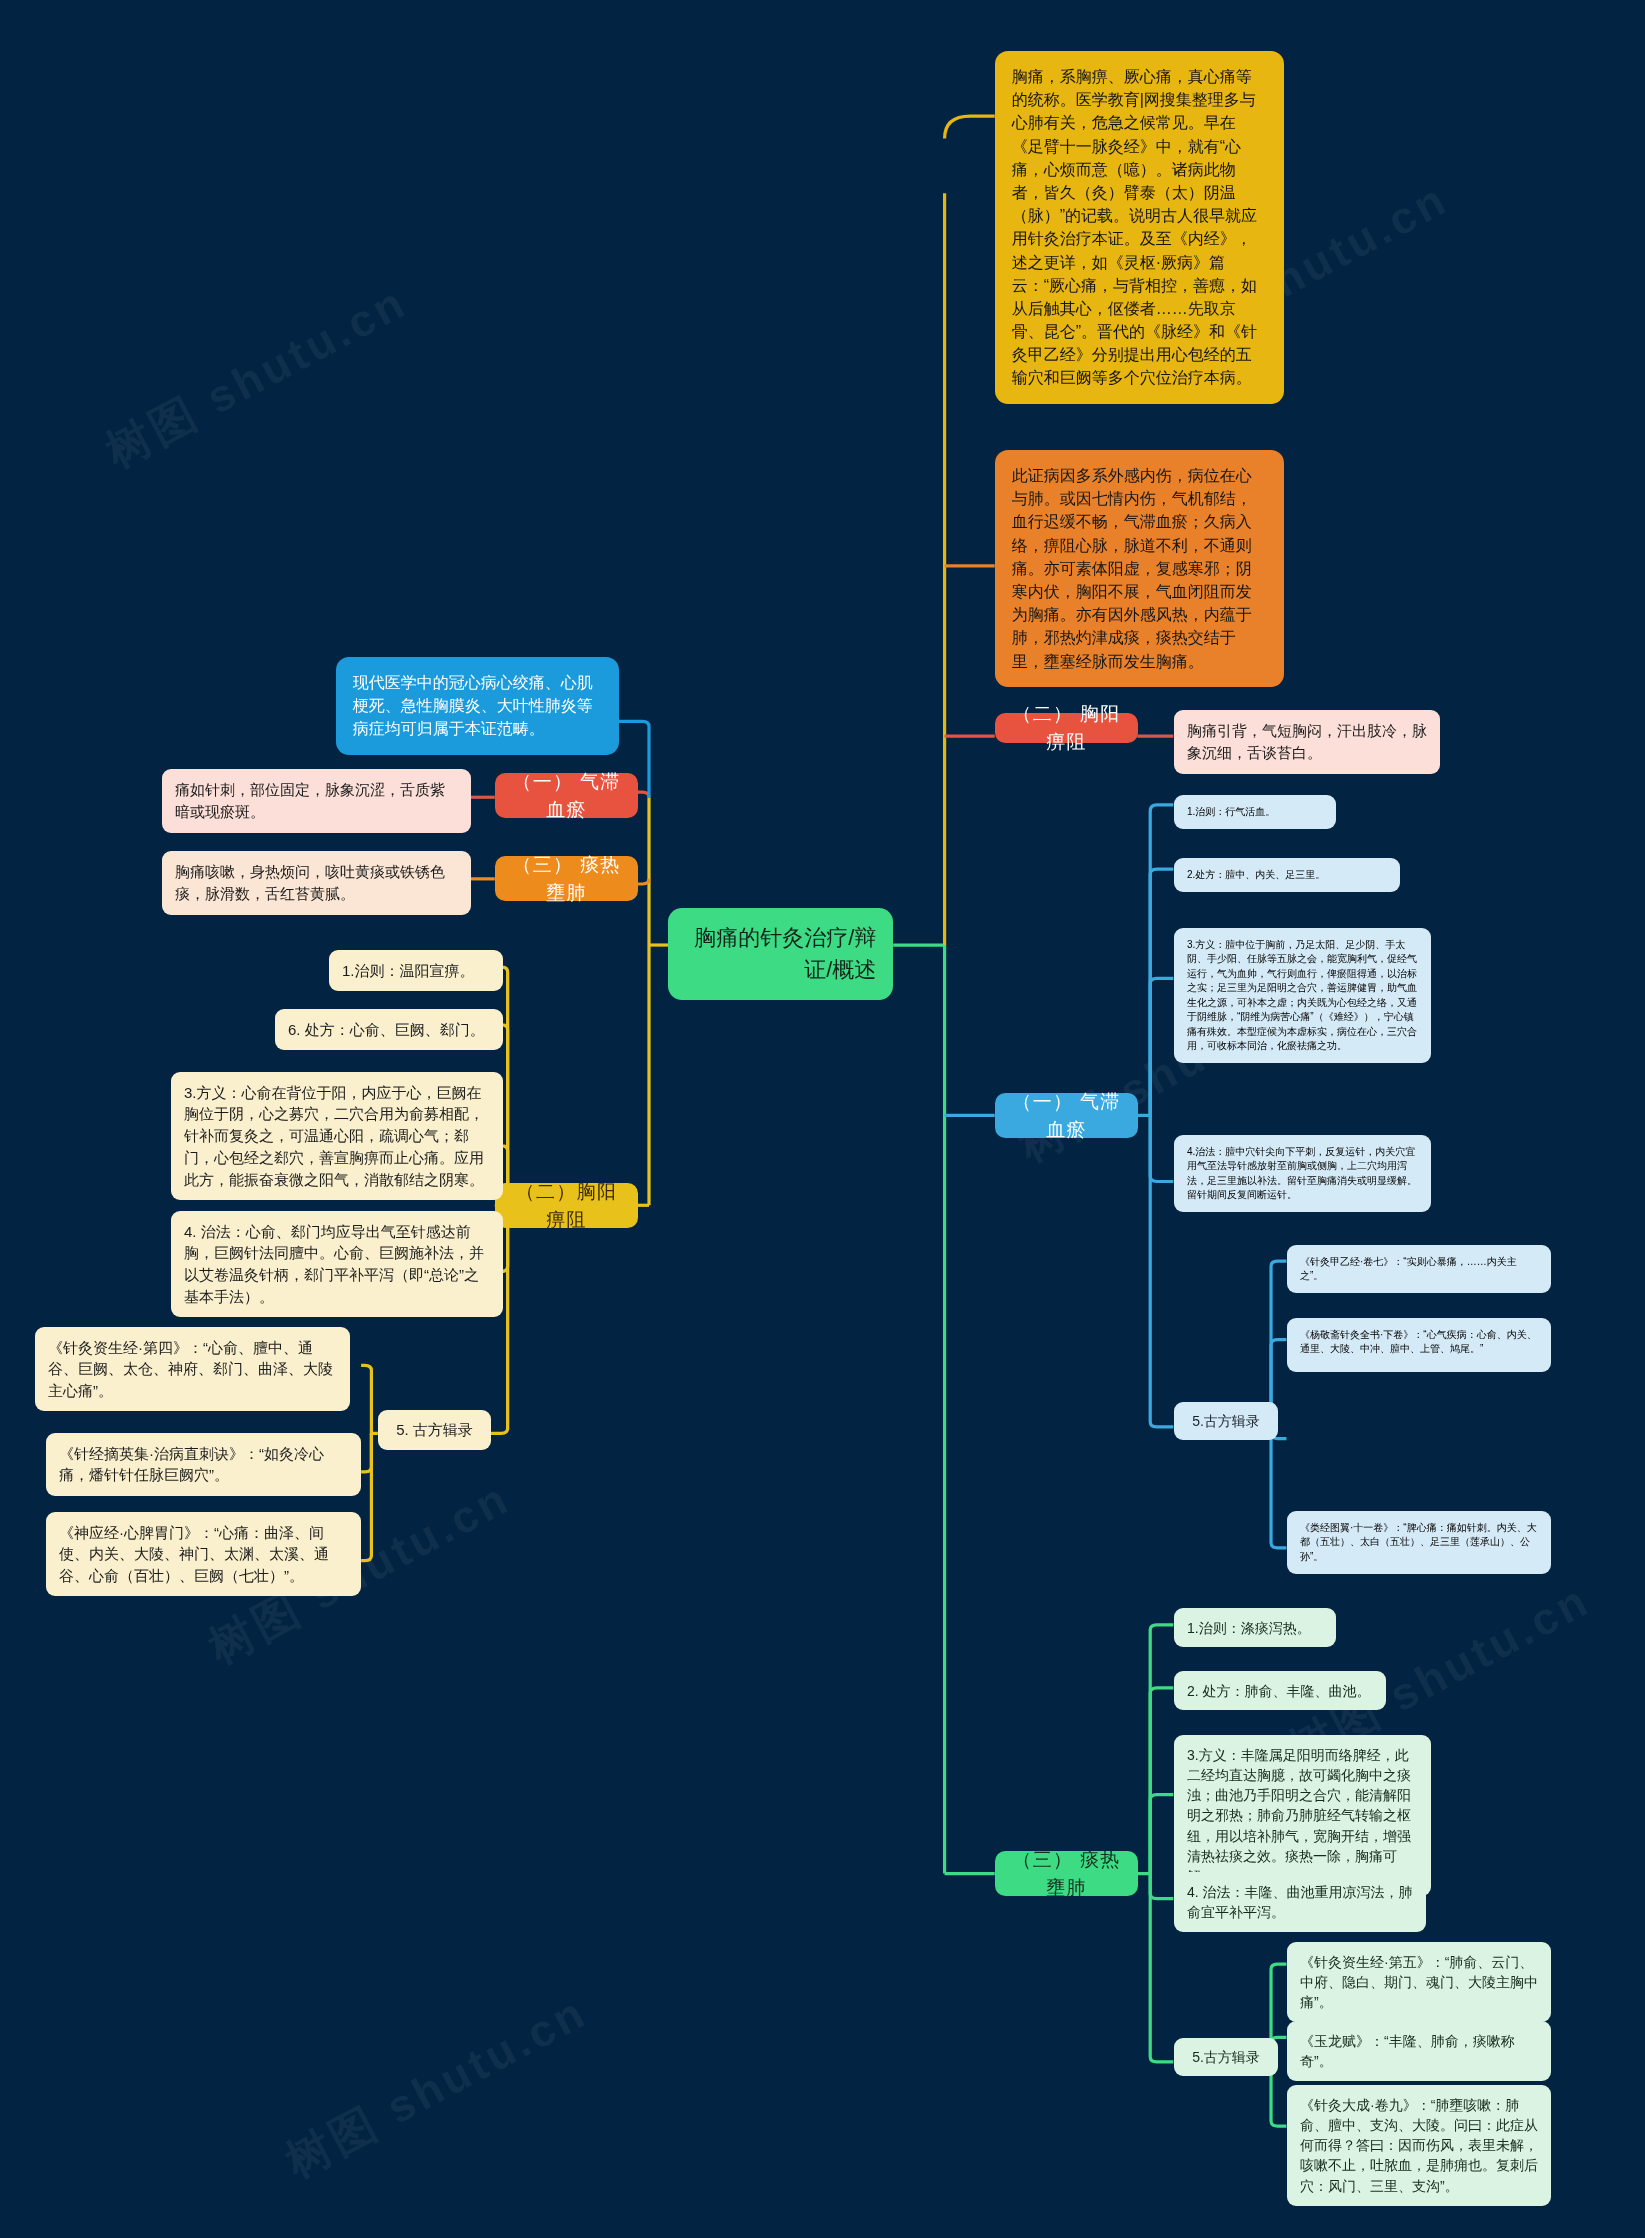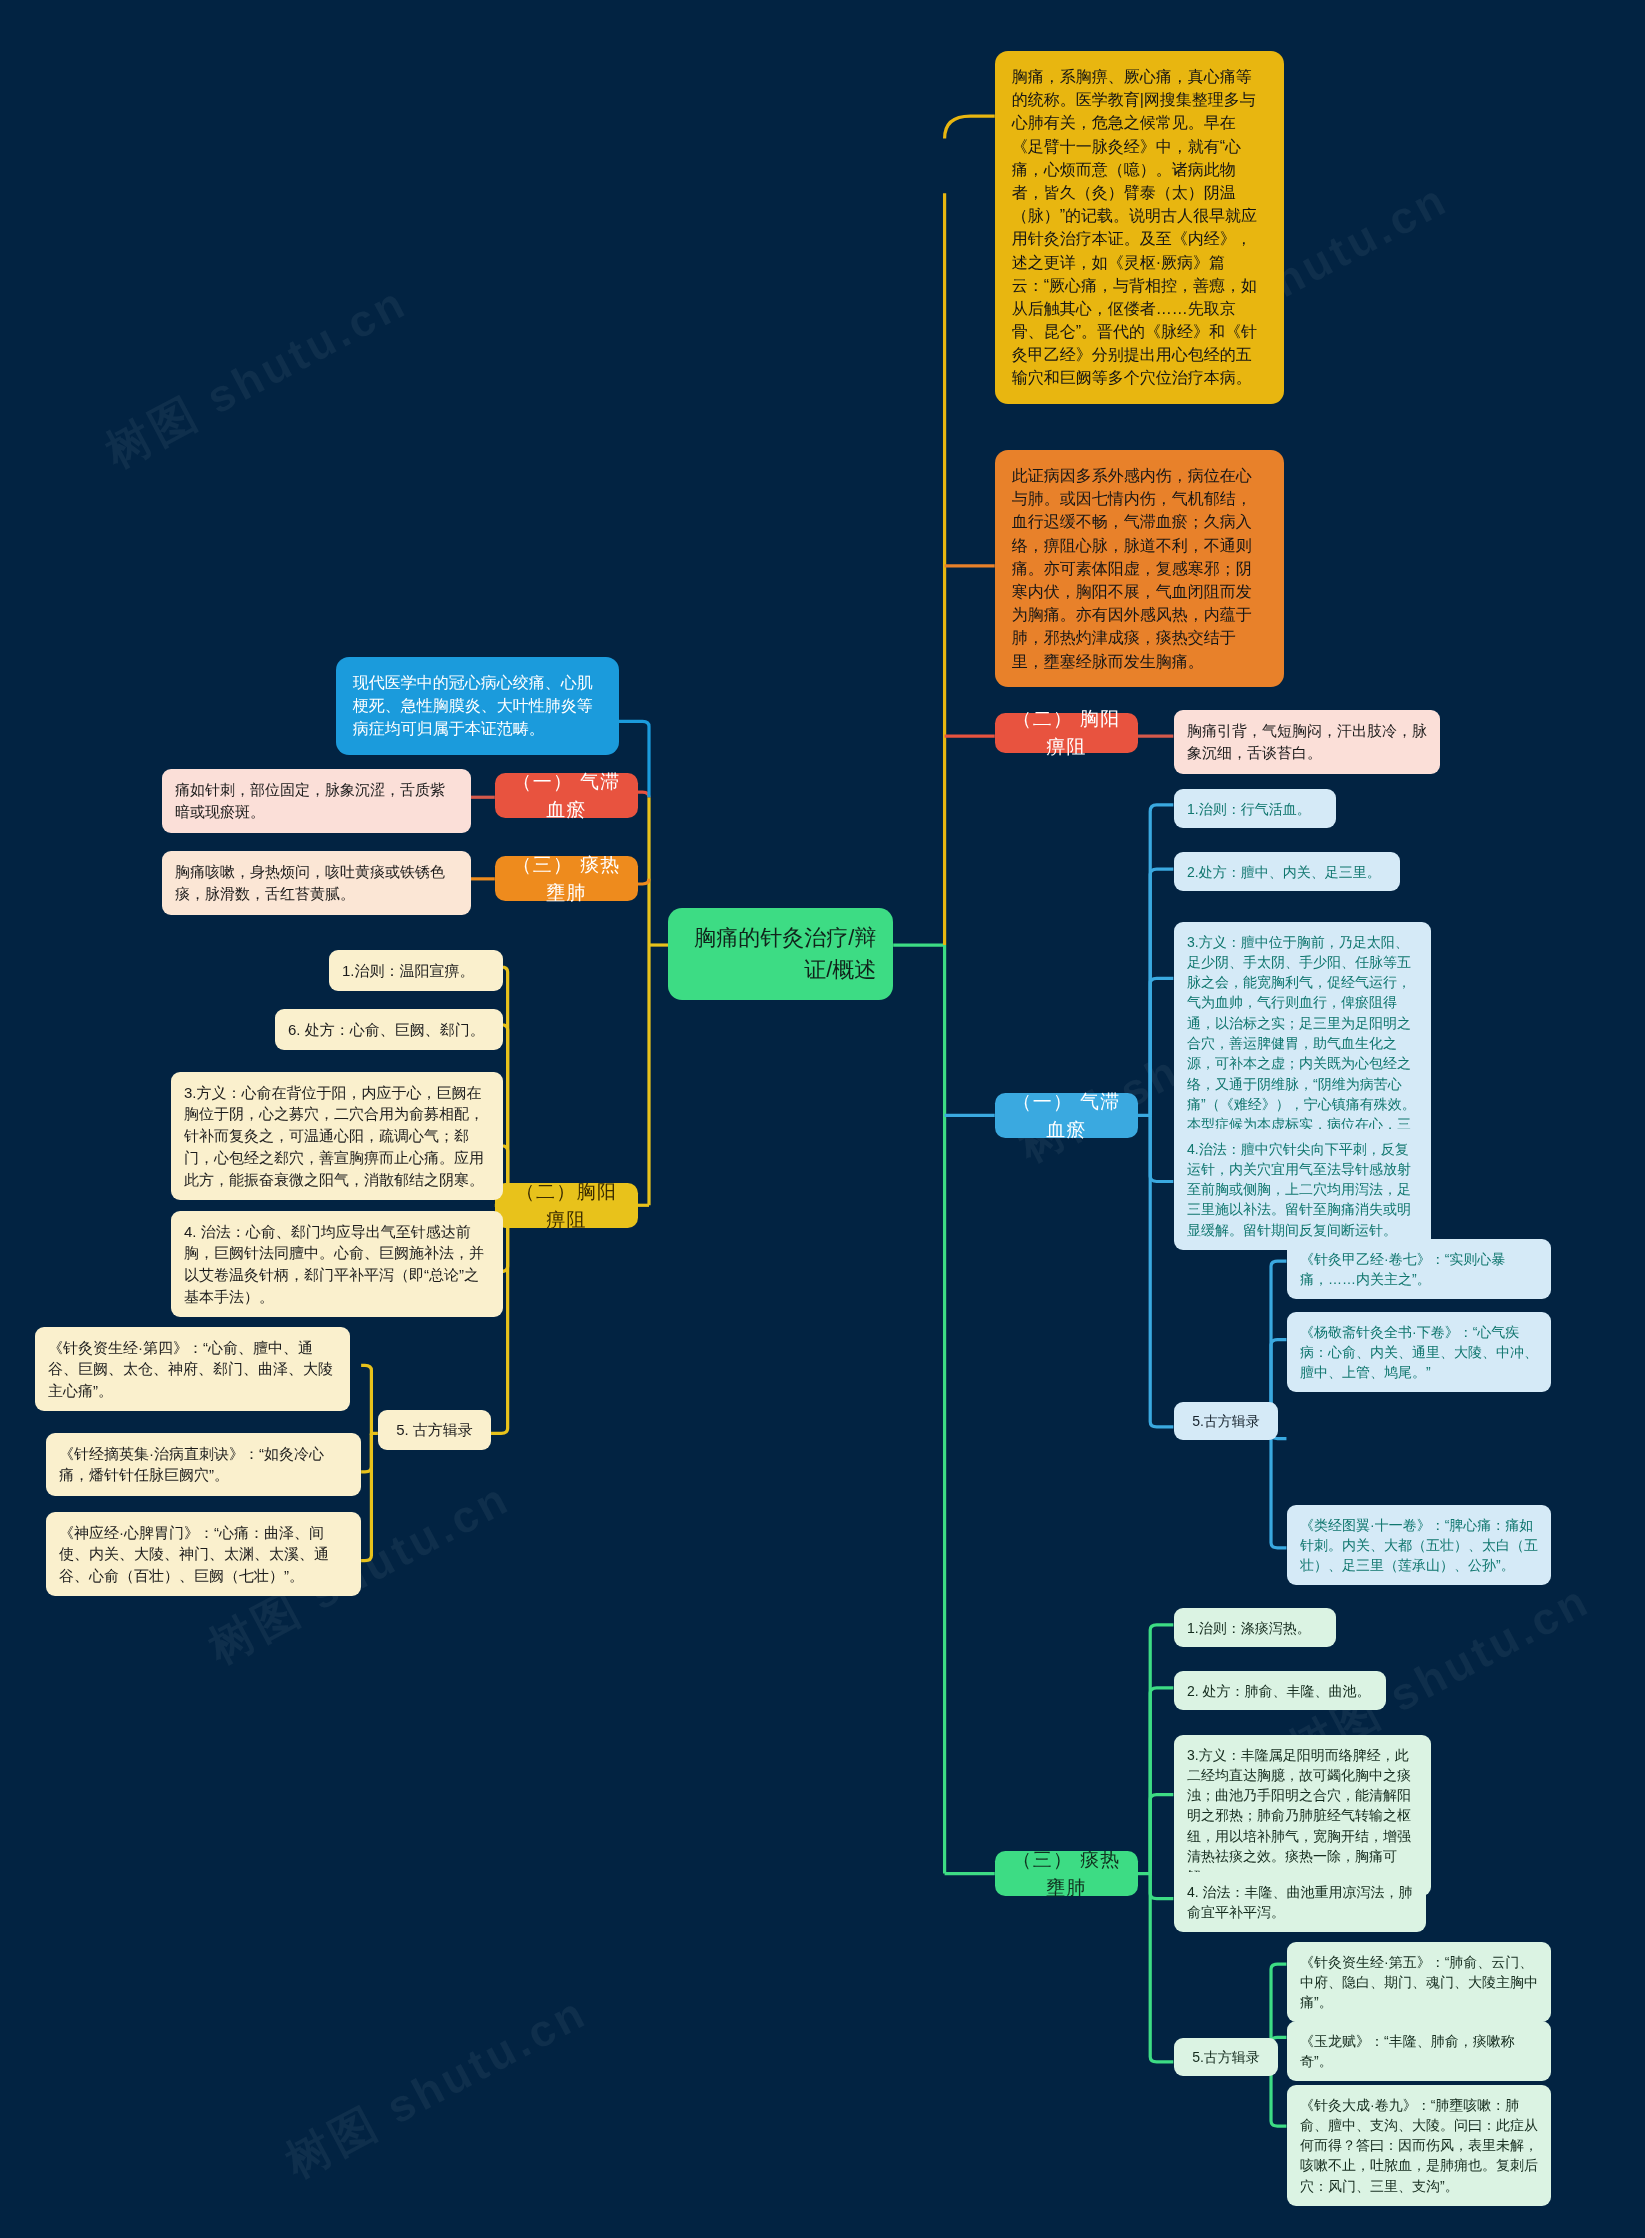--- a/index.html
+++ b/index.html
@@ -35,42 +35,42 @@
               font-size:16px;padding:14px 16.7px;}
   
   .pill{
     font-size:19px;color:#fff;padding:10.3px 16.7px;border-radius:10.3px;
     text-align:center;display:flex;align-items:center;justify-content:center;
     letter-spacing:1.3px;
   }
   #cat-qzxy-left{left:495px;top:773px;width:143px;height:45px;background:#e8533f;}
   #cat-trop-left{left:495px;top:856px;width:143px;height:45px;background:#ee8b1d;}
   #cat-xyba-left{left:495px;top:1183px;width:143px;height:45px;background:#e8c21b;color:#3b2c00;}
-  #cat-xyba-right{left:995px;top:713px;width:143px;height:40px;background:#e8533f;}
+  #cat-xyba-right{left:995px;top:713px;width:143px;height:30px;background:#e8533f;}
   #cat-qzxy-right{left:995px;top:1093px;width:143px;height:45px;background:#3aa9e0;}
   #cat-trop-right{left:995px;top:1851px;width:143px;height:45px;background:#3ddc84;color:#10301f;}
   
   .sym{font-size:15px;padding:10.3px 13px;border-radius:9px;color:#1a1a1a;}
   #sym-qzxy{left:162px;top:769px;width:309px;background:#fbdfd8;}
   #sym-trop{left:162px;top:851px;width:309px;background:#fbe6d5;}
   #sym-xyba{left:1174px;top:710px;width:266px;background:#fbdfd8;font-size:15px;
             padding:10.3px 13px;border-radius:9px;color:#1a1a1a;}
   
   .ylw{background:#faf0cd;color:#1c1c1c;font-size:15px;padding:9.6px 13px;border-radius:9px;}
   #y1{left:329px;top:950px;width:174px;}
   #y2{left:275px;top:1009px;width:228px;}
   #y3{left:171px;top:1072px;width:332px;}
   #y4{left:171px;top:1211px;width:332px;}
   #ylabel-gf{left:378px;top:1410px;width:113px;background:#faf0cd;color:#1c1c1c;
              font-size:15px;padding:9px 10.3px;border-radius:9px;text-align:center;}
   #yq1{left:35px;top:1327px;width:315px;}
   #yq2{left:46px;top:1433px;width:315px;}
   #yq3{left:46px;top:1512px;width:315px;}
   
-  .blu{background:#d5eaf7;color:#0f766e;font-size:14px;padding:9.6px 13px;border-radius:9px;}
+  .blu{background:#d5eaf7;color:#000000;font-size:10px;padding:9.6px 13px;border-radius:9px;margin-top:6px;}
   #b1{left:1174px;top:789px;width:162px;}
   #b2{left:1174px;top:852px;width:226px;}
   #b3{left:1174px;top:922px;width:257px;}
   #b4{left:1174px;top:1129px;width:257px;}
   #blabel-gf{left:1174px;top:1402px;width:104px;background:#d5eaf7;color:#16222c;
              font-size:14px;padding:9px 9px;border-radius:9px;text-align:center;}
   #bq1{left:1287px;top:1239px;width:264px;}
   #bq2{left:1287px;top:1318px;width:264px;}
   #bq3{left:1287px;top:1312px;width:264px;}
   #bq4{left:1287px;top:1505px;width:264px;}

